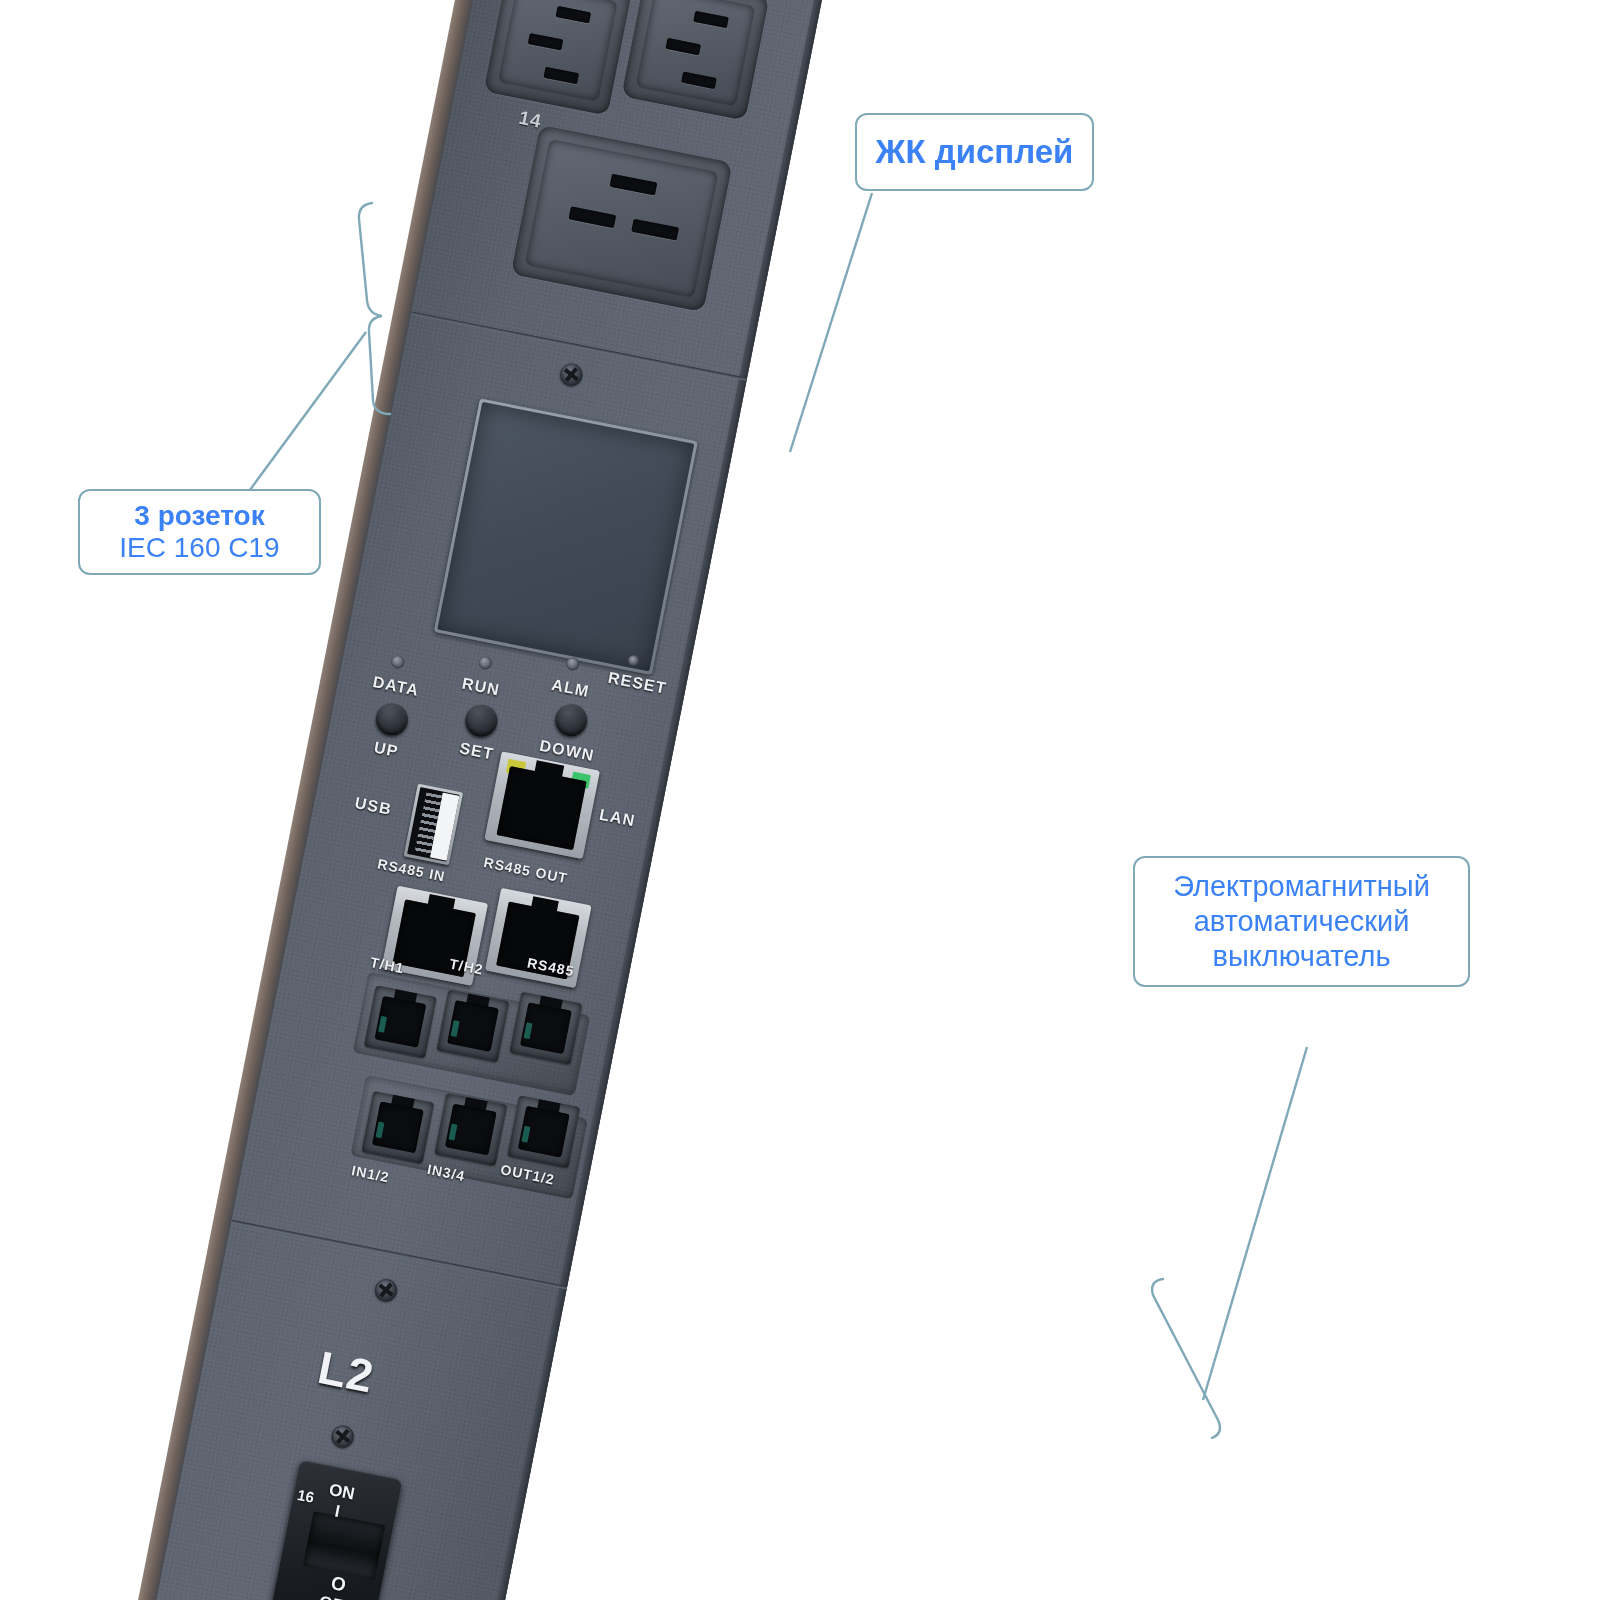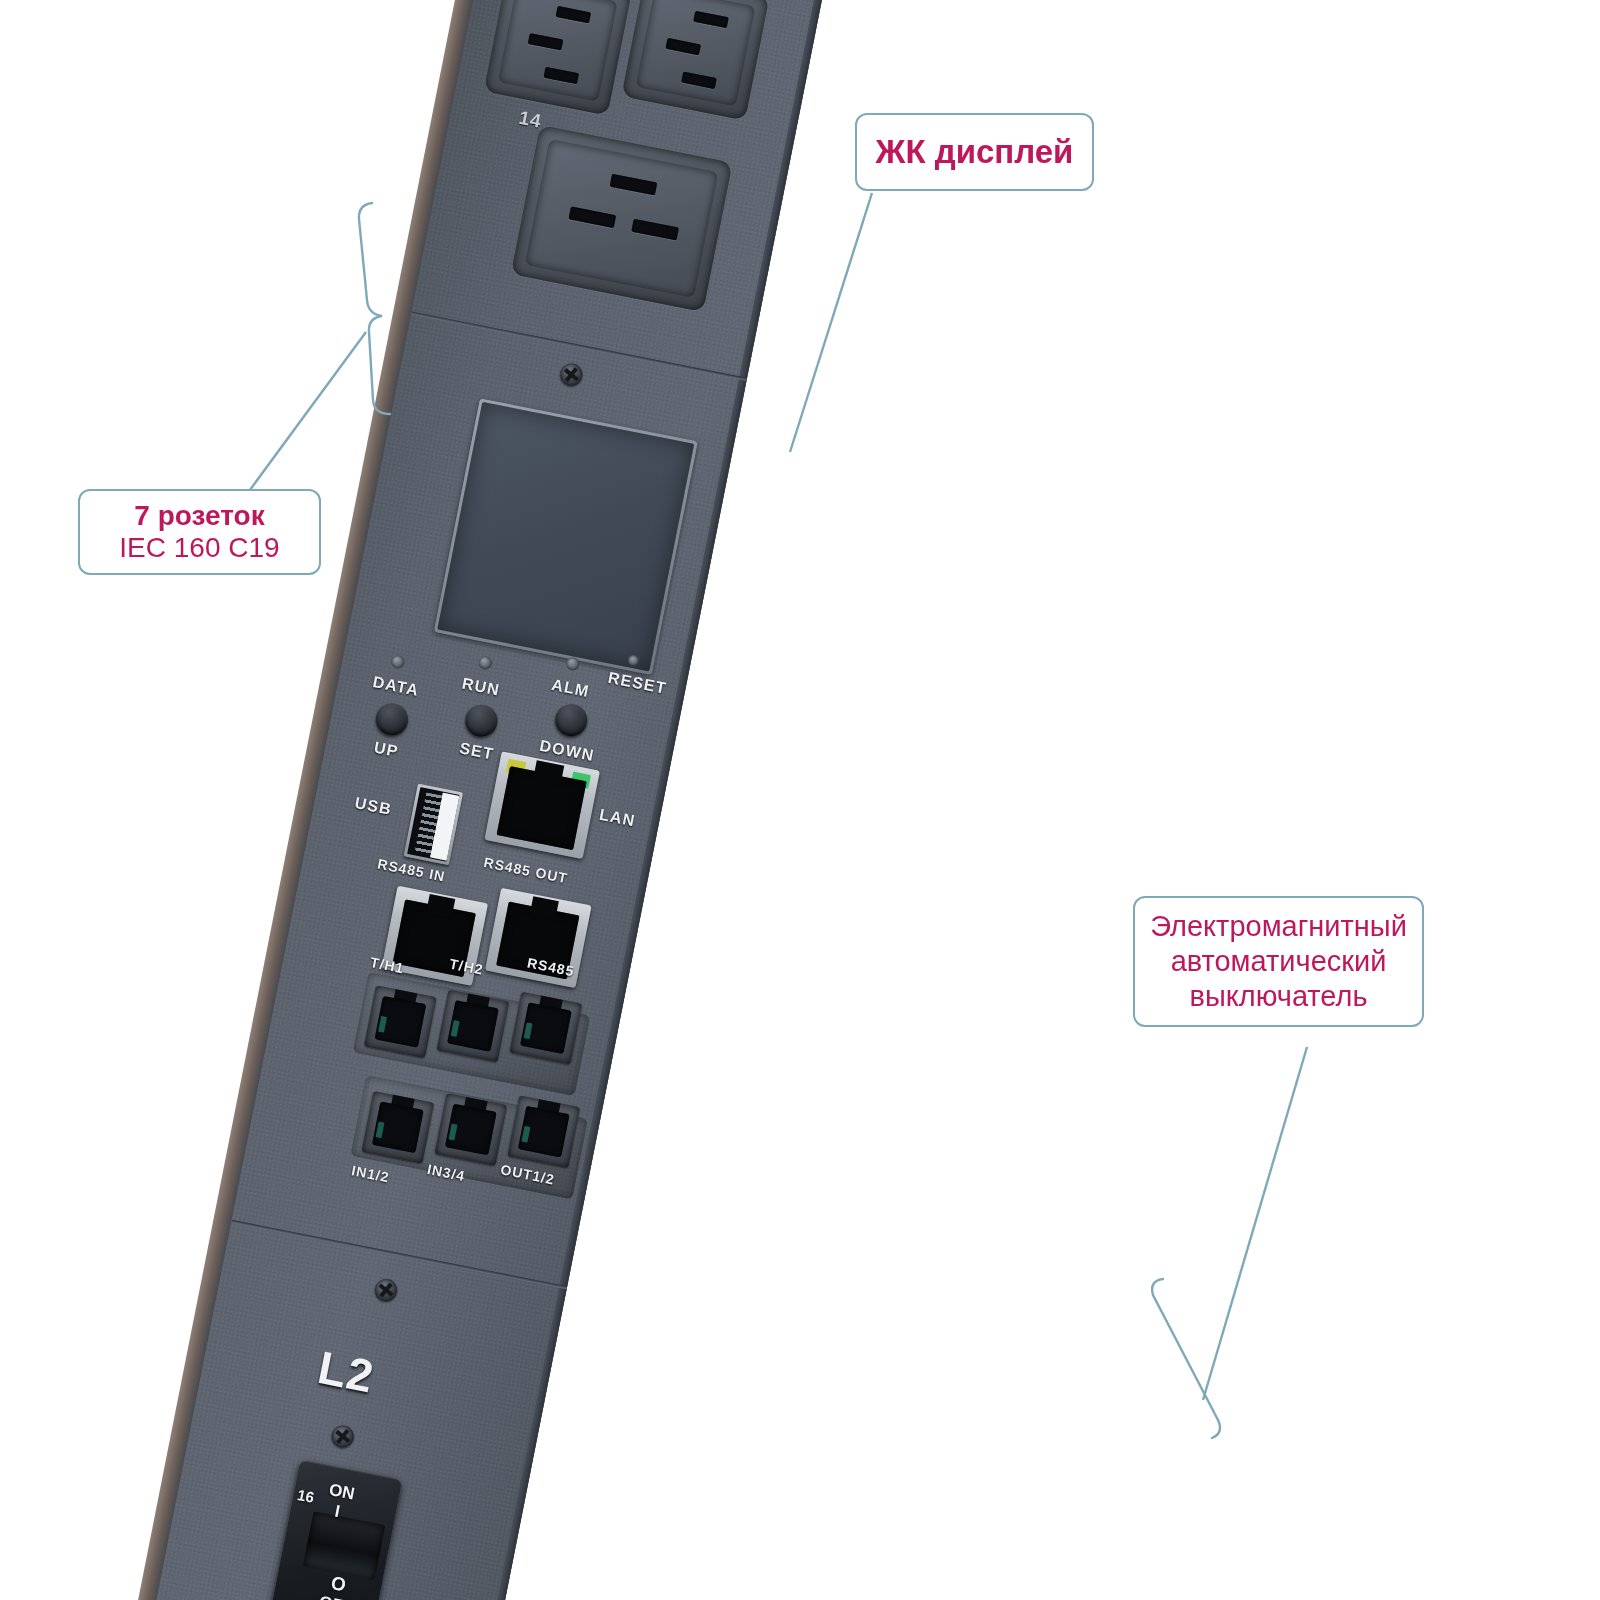--- a/index.html
+++ b/index.html
@@ -114,21 +114,21 @@
       border-radius:3px;box-shadow:inset 0 0 8px #000;}
   .bk-t{position:absolute;color:#f2f4f7;font-weight:700;white-space:nowrap;
       text-shadow:0 1px 2px rgba(0,0,0,.9);}
   .l2{position:absolute;color:#f0f2f5;font-size:46px;font-weight:700;
       letter-spacing:1px;text-shadow:0 2px 3px rgba(0,0,0,.85);}
 
   
   .callout{position:absolute;background:#ffffff;border:2px solid #7fa8b8;
       border-radius:12px;box-sizing:border-box;
       display:flex;flex-direction:column;align-items:center;justify-content:center;
-      text-align:center;color:#be185d;}
+      text-align:center;color:#3b82f6;}
   .callout .b{font-weight:700;}
   .callout .r{font-weight:400;}
   svg.leads{position:absolute;left:0;top:0;width:1600px;height:1600px;
       pointer-events:none;overflow:visible;}
 </style>
 </head>
 <body>
 
 <div id="stage">
 
@@ -291,23 +291,23 @@
 
     <path d="M1163,1279 q-14,2 -10,16 L1218,1420 q6,13 -6,18" fill="none" stroke="#7fa8b8" stroke-width="2.4" stroke-linecap="round"></path>
     <path d="M1307,1047 L1203,1400" fill="none" stroke="#7fa8b8" stroke-width="2.4"></path>
   </svg>
 
   <div class="callout" style="left:855px;top:113px;width:239px;height:78px;">
     <div class="b" style="font-size:33px;line-height:1.12;">ЖК дисплей</div>
   </div>
 
   <div class="callout" style="left:78px;top:489px;width:243px;height:86px;">
-    <div class="b" style="font-size:28px;line-height:1.12;">7 розеток</div>
+    <div class="b" style="font-size:28px;line-height:1.12;">3 розеток</div>
     <div class="r" style="font-size:28px;line-height:1.18;">IEC 160 C19</div>
   </div>
 
-  <div class="callout" style="left:1133px;top:896px;width:291px;height:131px;">
+  <div class="callout" style="left:1133px;top:856px;width:337px;height:131px;">
     <div class="r" style="font-size:29px;line-height:1.2;">Электромагнитный</div>
     <div class="r" style="font-size:29px;line-height:1.2;">автоматический</div>
     <div class="r" style="font-size:29px;line-height:1.2;">выключатель</div>
   </div>
 
 </div>
 
 </body></html>

